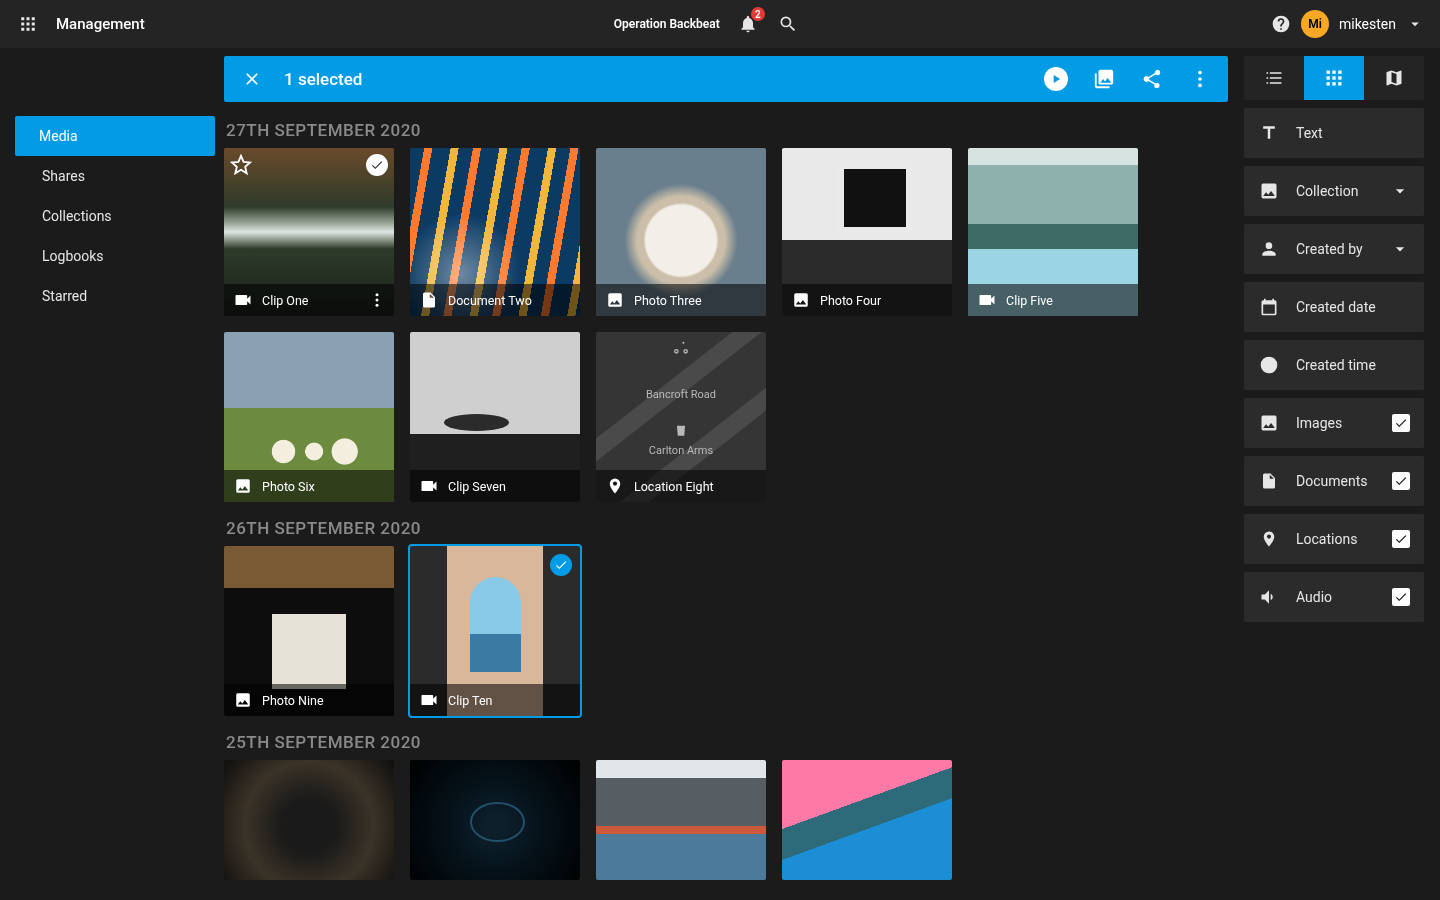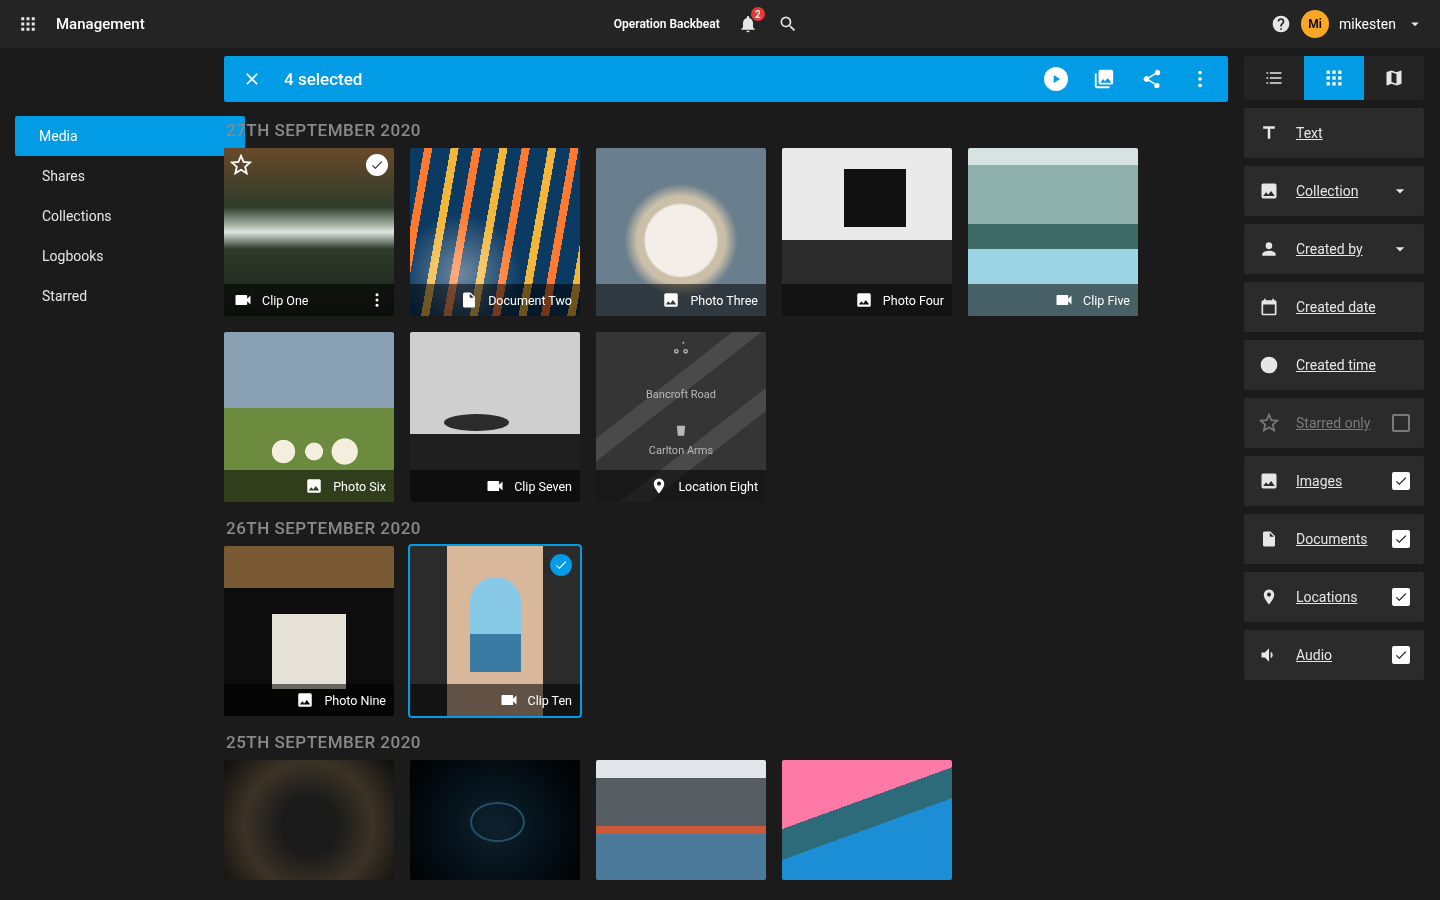--- a/index.html
+++ b/index.html
@@ -17,42 +17,42 @@
   .badge { position:absolute; top:-5px; right:-5px; background:#e53935; color:#fff; font-size:10px; font-weight:600; min-width:14px; height:14px; border-radius:7px; display:flex; align-items:center; justify-content:center; padding:0 3px; }
   .avatar { width:28px; height:28px; border-radius:50%; background:#f9a825; color:#000; font-size:12px; font-weight:600; display:flex; align-items:center; justify-content:center; }
   .user-block { display:flex; align-items:center; gap:10px; cursor:pointer; }
   .user-name { font-size:14px; color:#fff; }
 
   
   .body { position:absolute; top:48px; left:0; right:0; bottom:0; display:flex; }
 
   
   .sidebar { width:208px; background:#1b1b1b; padding-top:68px; flex-shrink:0; }
-  .nav-item { height:40px; display:flex; align-items:center; padding:0 24px; font-size:14px; color:#e6e6e6; cursor:pointer; border-radius:2px; margin:0 0 0 15px; width:230px; }
+  .nav-item { height:40px; display:flex; align-items:center; padding:0 24px; font-size:14px; color:#e6e6e6; cursor:pointer; border-radius:2px; margin:0 0 0 15px; width:200px; }
   .nav-item.active { background:#029be5; color:#fff; margin-left:15px; }
   .nav-item:not(.active) { margin-left:0; padding-left:42px; width:208px; }
 
   
   .main { flex:1; min-width:0; display:flex; flex-direction:column; padding:8px 0 0 16px; }
   .selbar { height:46px; background:#029be5; display:flex; align-items:center; padding:0 16px; color:#fff; border-radius:2px; margin-right:0; }
   .selbar .close { margin-right:20px; cursor:pointer; }
   .selbar .sel-text { font-size:17px; font-weight:500; }
   .selbar .spacer { flex:1; }
   .selbar .actions { display:flex; align-items:center; gap:24px; }
   .selbar .round-play { width:24px; height:24px; border-radius:50%; background:#fff; display:flex; align-items:center; justify-content:center; }
   .selbar .round-play svg path { fill:#029be5; }
 
   .scroll { flex:1; overflow:hidden; padding-top:12px; }
   .date-hdr { font-size:17px; letter-spacing:0.5px; color:#8a8a8a; margin:6px 0 8px 2px; font-weight:500; }
   .grid-row { display:flex; gap:16px; margin-bottom:16px; }
   .tile { width:170px; background:#2b2b2b; position:relative; border-radius:2px; overflow:hidden; cursor:pointer; }
   .tile.h168 { height:168px; }
   .tile.h170 { height:170px; }
   .tile.h120 { height:120px; }
-  .tile .tbar { position:absolute; left:0; right:0; bottom:0; height:32px; background:rgba(0,0,0,0.55); display:flex; align-items:center; gap:8px; padding:0 8px;justify-content:flex-end; }
+  .tile .tbar { position:absolute; left:0; right:0; bottom:0; height:32px; background:rgba(0,0,0,0.55); display:flex; align-items:center; gap:8px; padding:0 8px; }
   .tile .tbar .ticon { width:22px; height:22px; display:flex; align-items:center; justify-content:center; color:#fff; }
   .tile .tbar .tname { font-size:12.5px; color:#fff; white-space:nowrap; overflow:hidden; text-overflow:ellipsis; }
   .tile .tbar .tmore { margin-left:auto; color:#fff; }
   .tile .topicons { position:absolute; top:6px; left:6px; right:6px; display:flex; justify-content:space-between; }
   .tile .topicons .star, .tile .topicons .pick { width:22px; height:22px; color:#fff; }
   .tile .pickcircle { width:22px; height:22px; border-radius:50%; background:#fff; display:flex; align-items:center; justify-content:center; }
   .tile.selected { outline:3px solid #029be5; outline-offset:-1px; }
   .tile.selected .sel-check { position:absolute; top:8px; right:8px; width:22px; height:22px; border-radius:50%; background:#029be5; display:flex; align-items:center; justify-content:center; }
 
   
@@ -86,21 +86,21 @@
   .th-tent { background: linear-gradient(160deg,#ff79a6 0 38%, #2d6a7a 38% 55%, #1b8ed6 55% 100%); }
 
   
   .rightcol { width:212px; flex-shrink:0; padding:8px 16px 0 16px; display:flex; flex-direction:column; gap:8px; }
   .viewswitch { display:flex; background:#242424; border-radius:2px; overflow:hidden; height:44px; }
   .viewswitch .opt { flex:1; display:flex; align-items:center; justify-content:center; cursor:pointer; color:#e6e6e6; }
   .viewswitch .opt.active { background:#029be5; color:#fff; }
 
   .frow { height:50px; background:#2b2b2b; border-radius:2px; display:flex; align-items:center; padding:0 14px; gap:16px; cursor:pointer; color:#e6e6e6; font-size:14px; }
   .frow.disabled { color:#7a7a7a; }
-  .frow .flabel { flex:1;text-decoration:underline; }
+  .frow .flabel { flex:1; }
   .frow .chev { color:#e6e6e6; }
   .frow .chk { width:18px; height:18px; border:2px solid currentColor; border-radius:2px; display:flex; align-items:center; justify-content:center; }
   .frow .chk.on { background:#fff; border-color:#fff; }
   .frow .chk.on svg path { fill:#111; }
   .frow .ficon { width:22px; display:flex; justify-content:center; }
 
 </style>
 </head>
 <body>
 
@@ -162,21 +162,21 @@
   </div>
 
   <div class="main">
 
     <div class="selbar">
       <div class="close icon-btn">
         <svg width="20" height="20" viewBox="0 0 24 24" fill="#fff">
             <path d="M19 6.41 17.59 5 12 10.59 6.41 5 5 6.41 10.59 12 5 17.59 6.41 19 12 13.41 17.59 19 19 17.59 13.41 12z"></path>
           </svg>
       </div>
-      <div class="sel-text">4 selected</div>
+      <div class="sel-text">1 selected</div>
       <div class="spacer"></div>
       <div class="actions">
         <div class="round-play">
           <svg width="14" height="14" viewBox="0 0 24 24">
               <path d="M8 5v14l11-7z"></path>
             </svg>
         </div>
         <div class="icon-btn">
             <svg width="22" height="22" viewBox="0 0 24 24" fill="#fff">
               <path d="M22 16V4a2 2 0 0 0-2-2H8a2 2 0 0 0-2 2v12a2 2 0 0 0 2 2h12a2 2 0 0 0 2-2zM11 12l2.03 2.71L16 11l4 5H8l3-4zM2 6v14a2 2 0 0 0 2 2h14v-2H4V6H2z"></path>
@@ -454,29 +454,20 @@
       <span class="flabel">Created date</span>
     </div>
     <div class="frow">
       <span class="ficon">
           <svg width="20" height="20" viewBox="0 0 24 24" fill="currentColor">
             <path d="M12 2a10 10 0 1 0 0 20A10 10 0 0 0 12 2zm.5 5H11v6l5.25 3.15.75-1.23-4.5-2.67V7z"></path>
           </svg>
         </span>
       <span class="flabel">Created time</span>
     </div>
-    <div class="frow disabled">
-      <span class="ficon">
-          <svg width="20" height="20" viewBox="0 0 24 24" fill="none" stroke="currentColor" stroke-width="2">
-            <path d="M12 17.27 18.18 21l-1.64-7.03L22 9.24l-7.19-.61L12 2 9.19 8.63 2 9.24l5.46 4.73L5.82 21z"></path>
-          </svg>
-        </span>
-      <span class="flabel">Starred only</span>
-      <span class="chk"></span>
-    </div>
     <div class="frow">
       <span class="ficon">
           <svg width="20" height="20" viewBox="0 0 24 24" fill="currentColor">
             <path d="M21 19V5a2 2 0 0 0-2-2H5a2 2 0 0 0-2 2v14a2 2 0 0 0 2 2h14a2 2 0 0 0 2-2zM8.5 13.5l2.5 3.01L14.5 12l4.5 6H5l3.5-4.5z"></path>
           </svg>
         </span>
       <span class="flabel">Images</span>
       <span class="chk on">
           <svg width="14" height="14" viewBox="0 0 24 24">
             <path d="M9 16.17 4.83 12l-1.42 1.41L9 19 21 7l-1.41-1.41z"></path>

